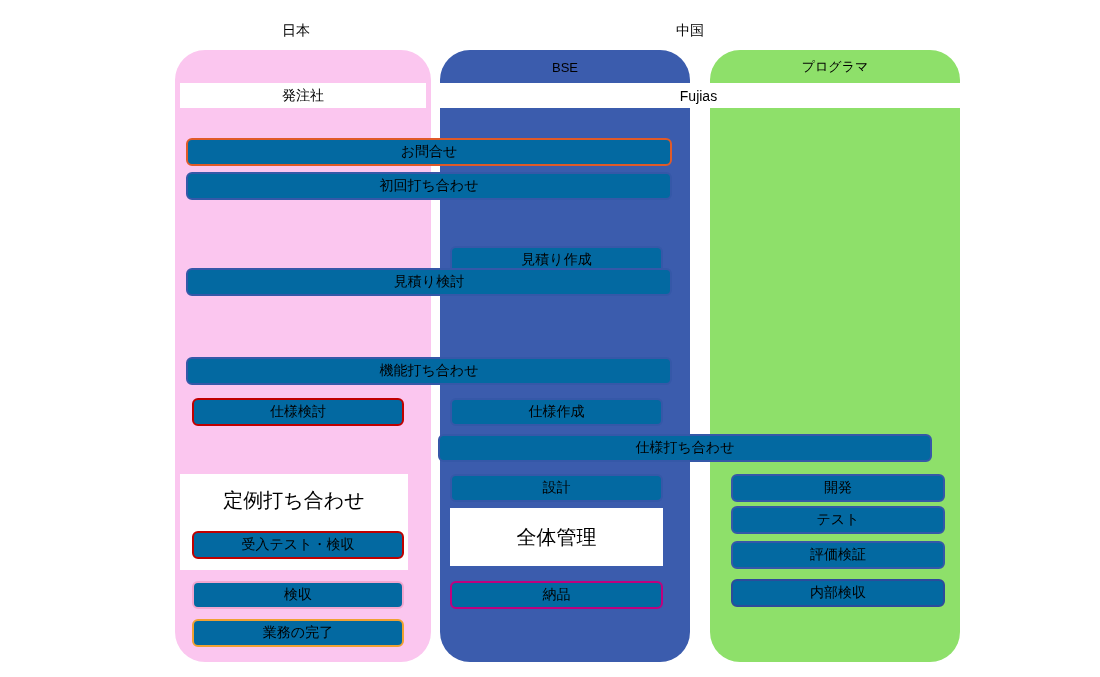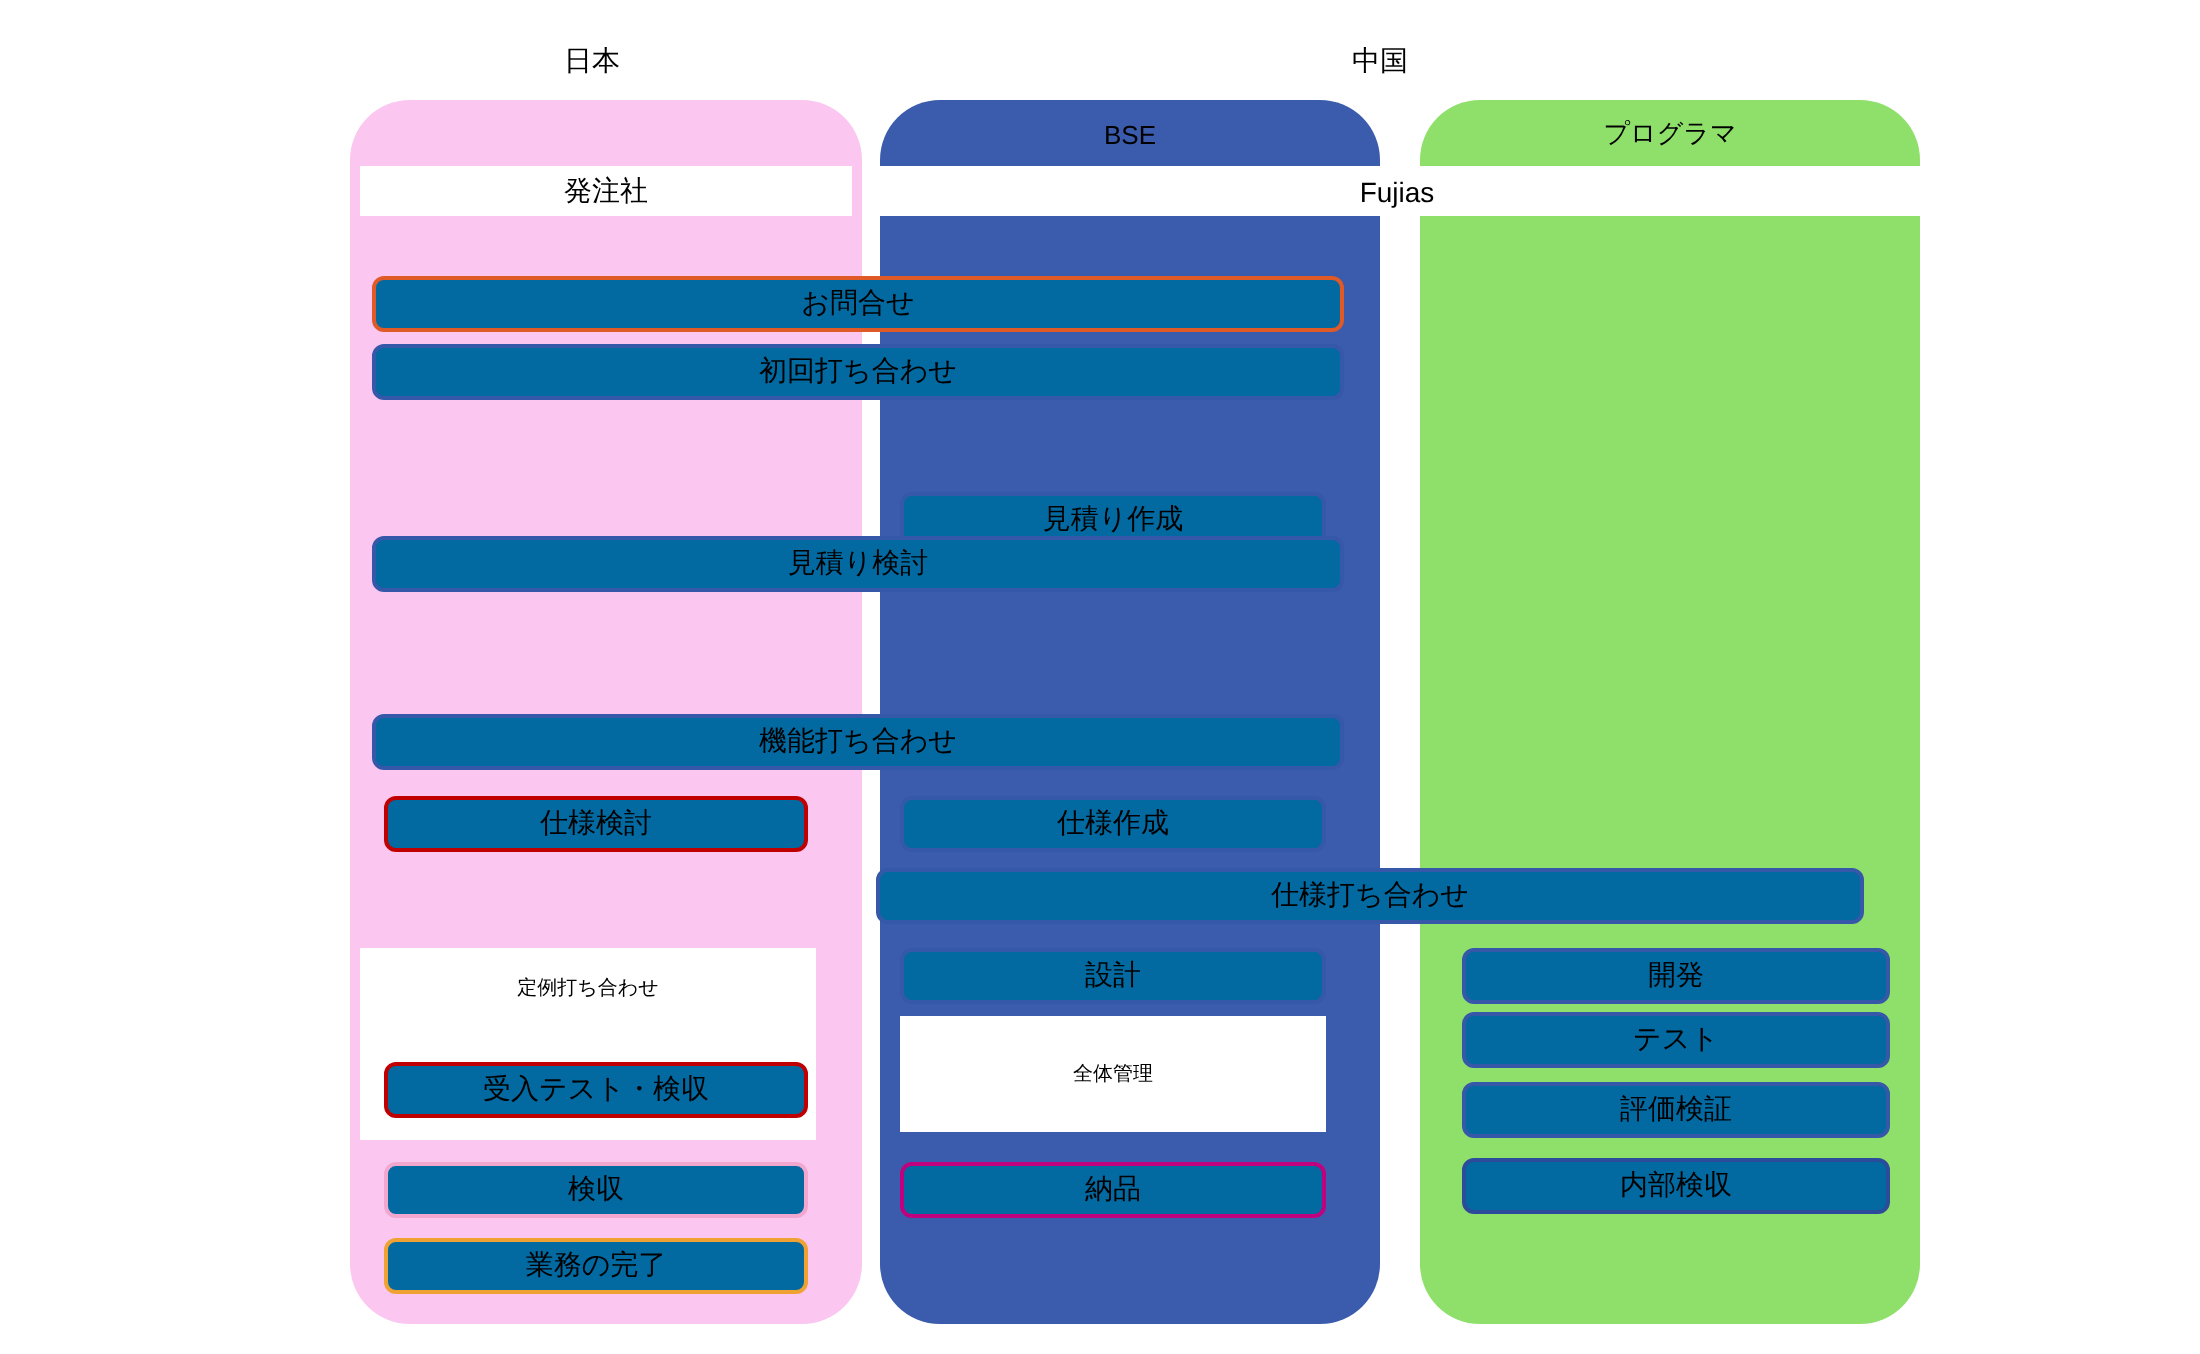--- a/index.html
+++ b/index.html
@@ -9,21 +9,21 @@
 
   .country-label { position: absolute; top: 22px; width: 80px; text-align: center; font-size: 14px; }
 
   .lane { position: absolute; top: 50px; height: 612px; border-radius: 30px; }
 
   .lane-header { position: absolute; top: 56px; height: 22px; display: flex; align-items: center; justify-content: center; font-size: 13px; }
 
   .white-bar { position: absolute; top: 83px; height: 25px; background: #ffffff; display: flex; align-items: center; justify-content: center; font-size: 14px; }
 
   .panel { position: absolute; background: #ffffff; }
-  .panel .panel-label { font-size: 10px; text-align: center; }
+  .panel .panel-label { font-size: 20px; text-align: center; }
   .panel.top-label .panel-label { margin-top: 13px; }
   .panel.center { display: flex; align-items: center; justify-content: center; }
 
   .box {
     position: absolute; height: 28px; background: #0369a1;
     border: 2px solid #f9a8d4; border-radius: 6px;
     display: flex; align-items: center; justify-content: center;
     font-size: 14px;
   }
 </style>

